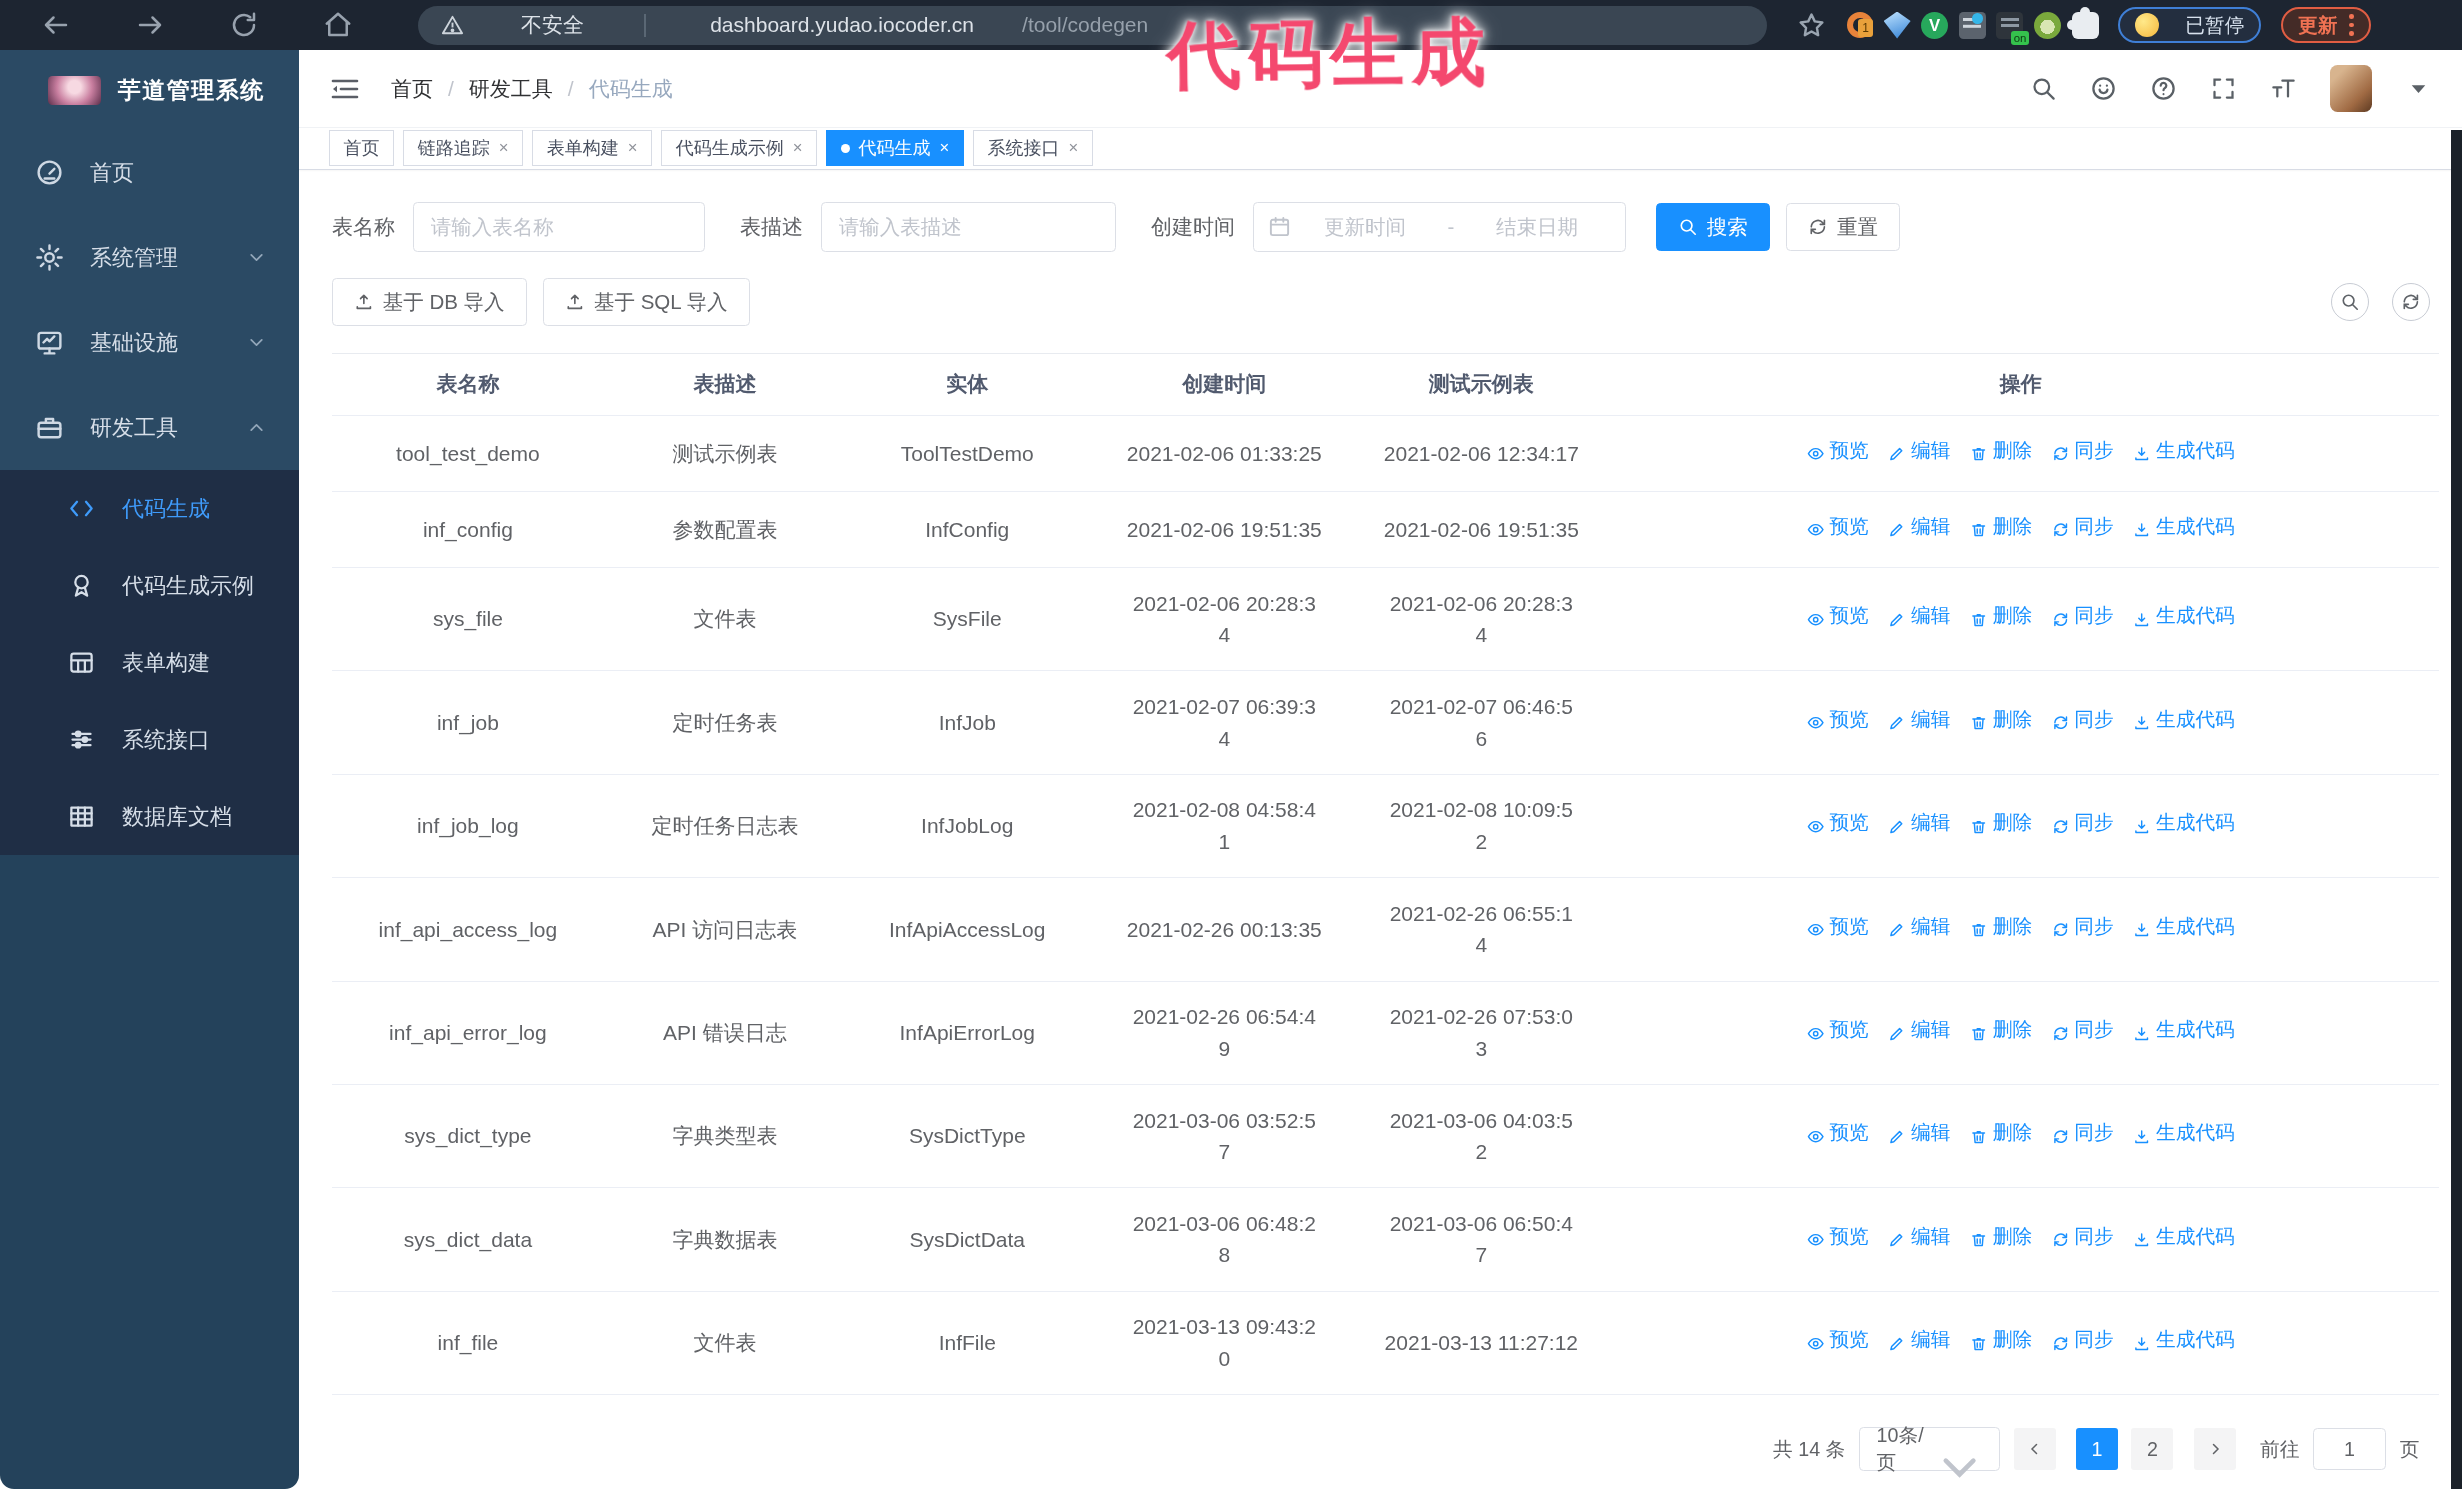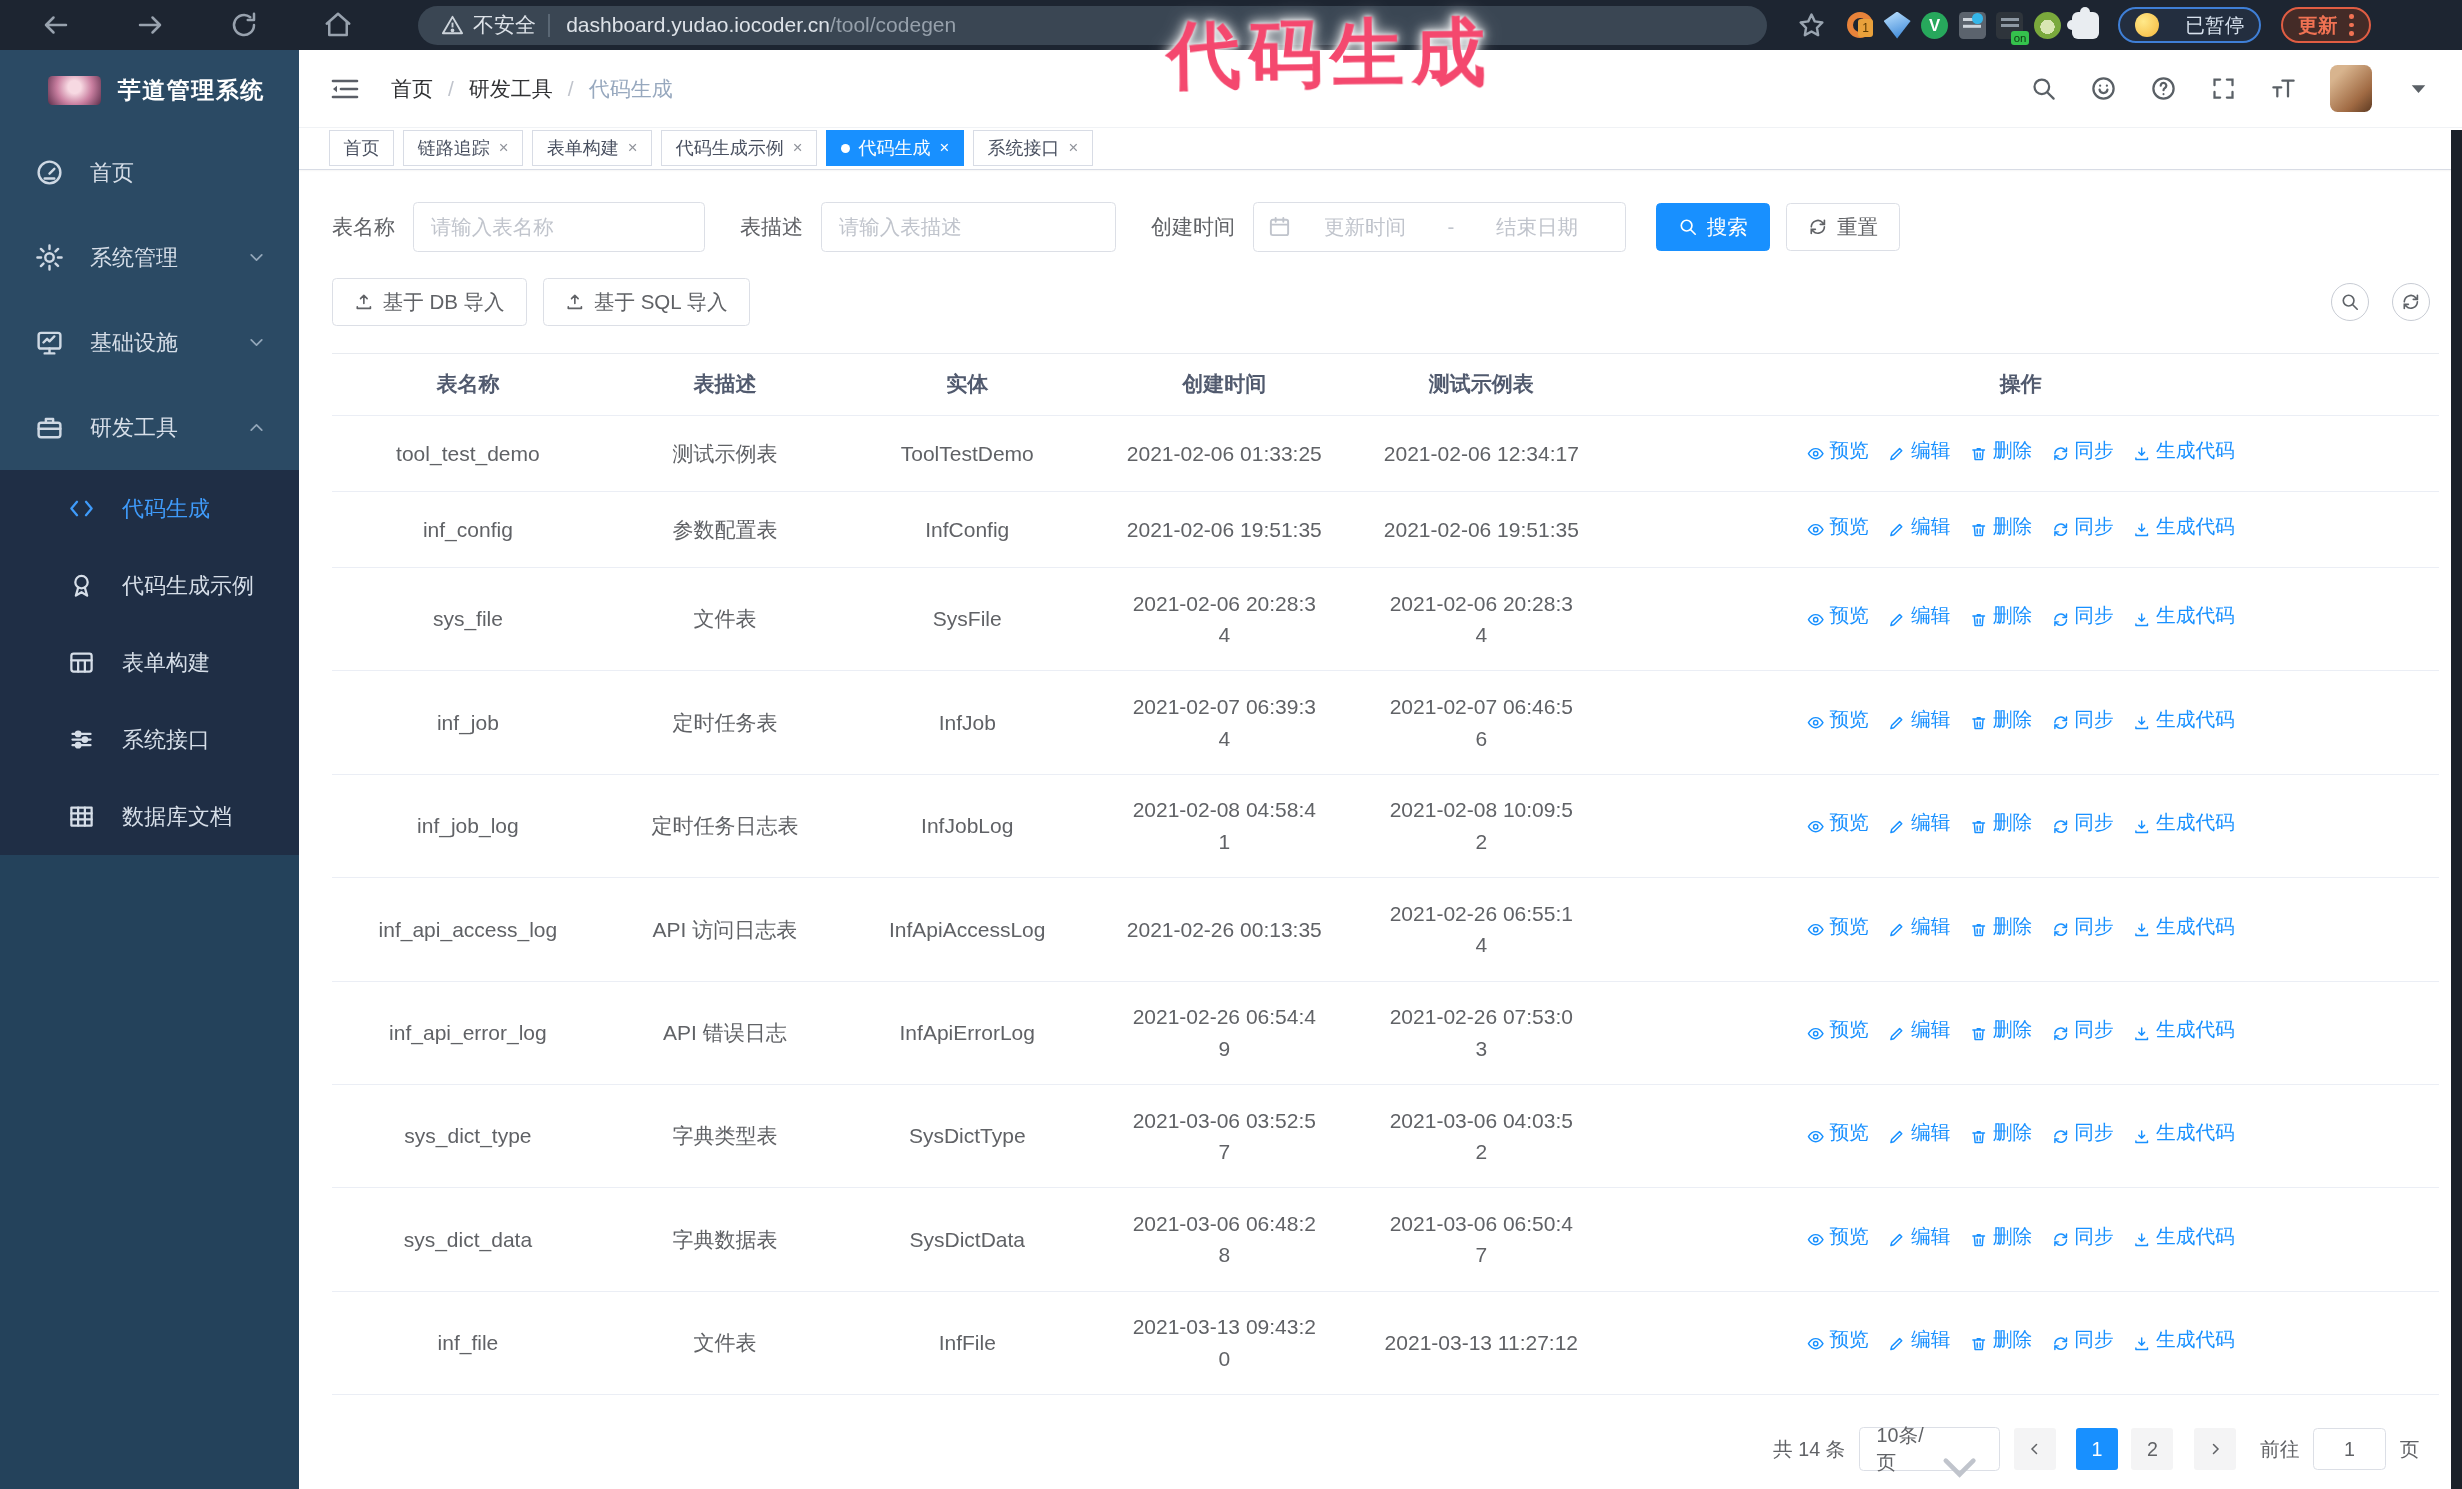--- a/index.html
+++ b/index.html
@@ -4,21 +4,21 @@
 <style>
   html,body{margin:0;padding:0;width:2462px;height:1490px;overflow:hidden;
     font-family:"Liberation Sans","DejaVu Sans",sans-serif;background:#fff;}
   *{box-sizing:border-box;}
   .i{width:1em;height:1em;display:inline-block;vertical-align:middle;}
 
   
   .chrome{position:fixed;top:0;left:0;right:0;height:50px;background:#1d2531;display:flex;align-items:center;z-index:40;}
   .chrome-nav{display:flex;align-items:center;gap:64px;padding-left:41px;color:#98a2ae;}
   .chrome-nav .i{width:30px;height:30px;}
-  .addr{margin-left:65px;width:1349px;height:39px;background:#3a4653;border-radius:19.7px;display:flex;align-items:center;padding:0 23px;color:#dde2e8;font-size:21px;}
+  .addr{margin-left:65px;width:1349px;height:39px;background:#3a4653;border-radius:19.7px;display:flex;align-items:center;padding:0 23px;color:#dde2e8;font-size:21px;gap:48px;}
   .addr .i{width:23px;height:23px;color:#cdd4db;}
   .addr .sec{margin:0 12px 0 9px;}
   .addr .div{width:1.5px;height:23px;background:#5a6774;margin-right:16.7px;}
   .addr .path{color:#96a0ab;}
   .star{margin-left:30px;color:#9aa5b1;}
   .star .i{width:29px;height:29px;}
   .exts{display:flex;align-items:center;gap:10.6px;margin-left:21px;}
   .ext{width:27px;height:27px;position:relative;border-radius:6px;}
   .ext-orange{border:6px solid #e8833a;border-radius:50%;width:26px;height:26px;background:transparent;}
   .badge1{position:absolute;right:-6px;bottom:-4.5px;width:15px;height:18px;background:#e9a13b;color:#5c3a00;font-size:12px;border-radius:3px;text-align:center;line-height:18px;}
@@ -36,21 +36,21 @@
   .ext-puzzle::after{content:"";position:absolute;left:-4.5px;top:8.3px;width:10.6px;height:10.6px;border-radius:50%;background:#e9edf1;}
   .pill{height:36px;border-radius:18px;display:flex;align-items:center;font-size:19.7px;padding:0 15px;margin-left:19.7px;}
   .pill-paused{border:2.3px solid #3f7fd6;background:#232e3f;color:#d8e2ee;gap:26px;}
   .emoji{width:24px;height:24px;border-radius:50%;background:radial-gradient(circle at 35% 35%,#ffe98a,#f5b73c);}
   .pill-update{border:2.3px solid #e05d43;background:#442b27;color:#f07253;gap:12px;font-weight:bold;}
   .kebab{display:inline-flex;flex-direction:column;gap:3.8px;}
   .kebab i{width:4.5px;height:4.5px;border-radius:50%;background:#f07253;}
 
   
   .app{position:absolute;top:50px;left:0;right:0;bottom:0;display:flex;}
-  .sidebar{width:299px;background:#24425b;flex:none;display:flex;flex-direction:column;}
+  .sidebar{width:299px;background:#24425b;flex:none;display:flex;flex-direction:column;border-radius:14px;}
   .sidebar-top{background:#2b4a64;}
   .logo{height:80px;display:flex;align-items:center;padding-left:48px;}
   .logo-img{width:53px;height:29px;border-radius:4.5px;background:radial-gradient(circle at 50% 38%,#f7d9e2 20%,#c97fa0 55%,#5b2e4a);}
   .logo-title{color:#fff;font-size:23px;font-weight:bold;margin-left:16.7px;letter-spacing:1.5px;}
   .menu-item{height:85px;display:flex;align-items:center;padding:0 32px 0 35px;color:#d6dee8;font-size:22px;cursor:pointer;}
   .menu-item .mi{width:29px;height:29px;margin-right:26px;color:#cfd9e4;}
   .menu-item .chev{margin-left:auto;width:21px;height:21px;color:#93a7ba;}
   .submenu{background:#1f2e45;}
   .submenu-item{height:77px;display:flex;align-items:center;padding-left:68px;color:#d6dee8;font-size:22px;cursor:pointer;}
   .submenu-item .mi{width:27px;height:27px;margin-right:27px;}

